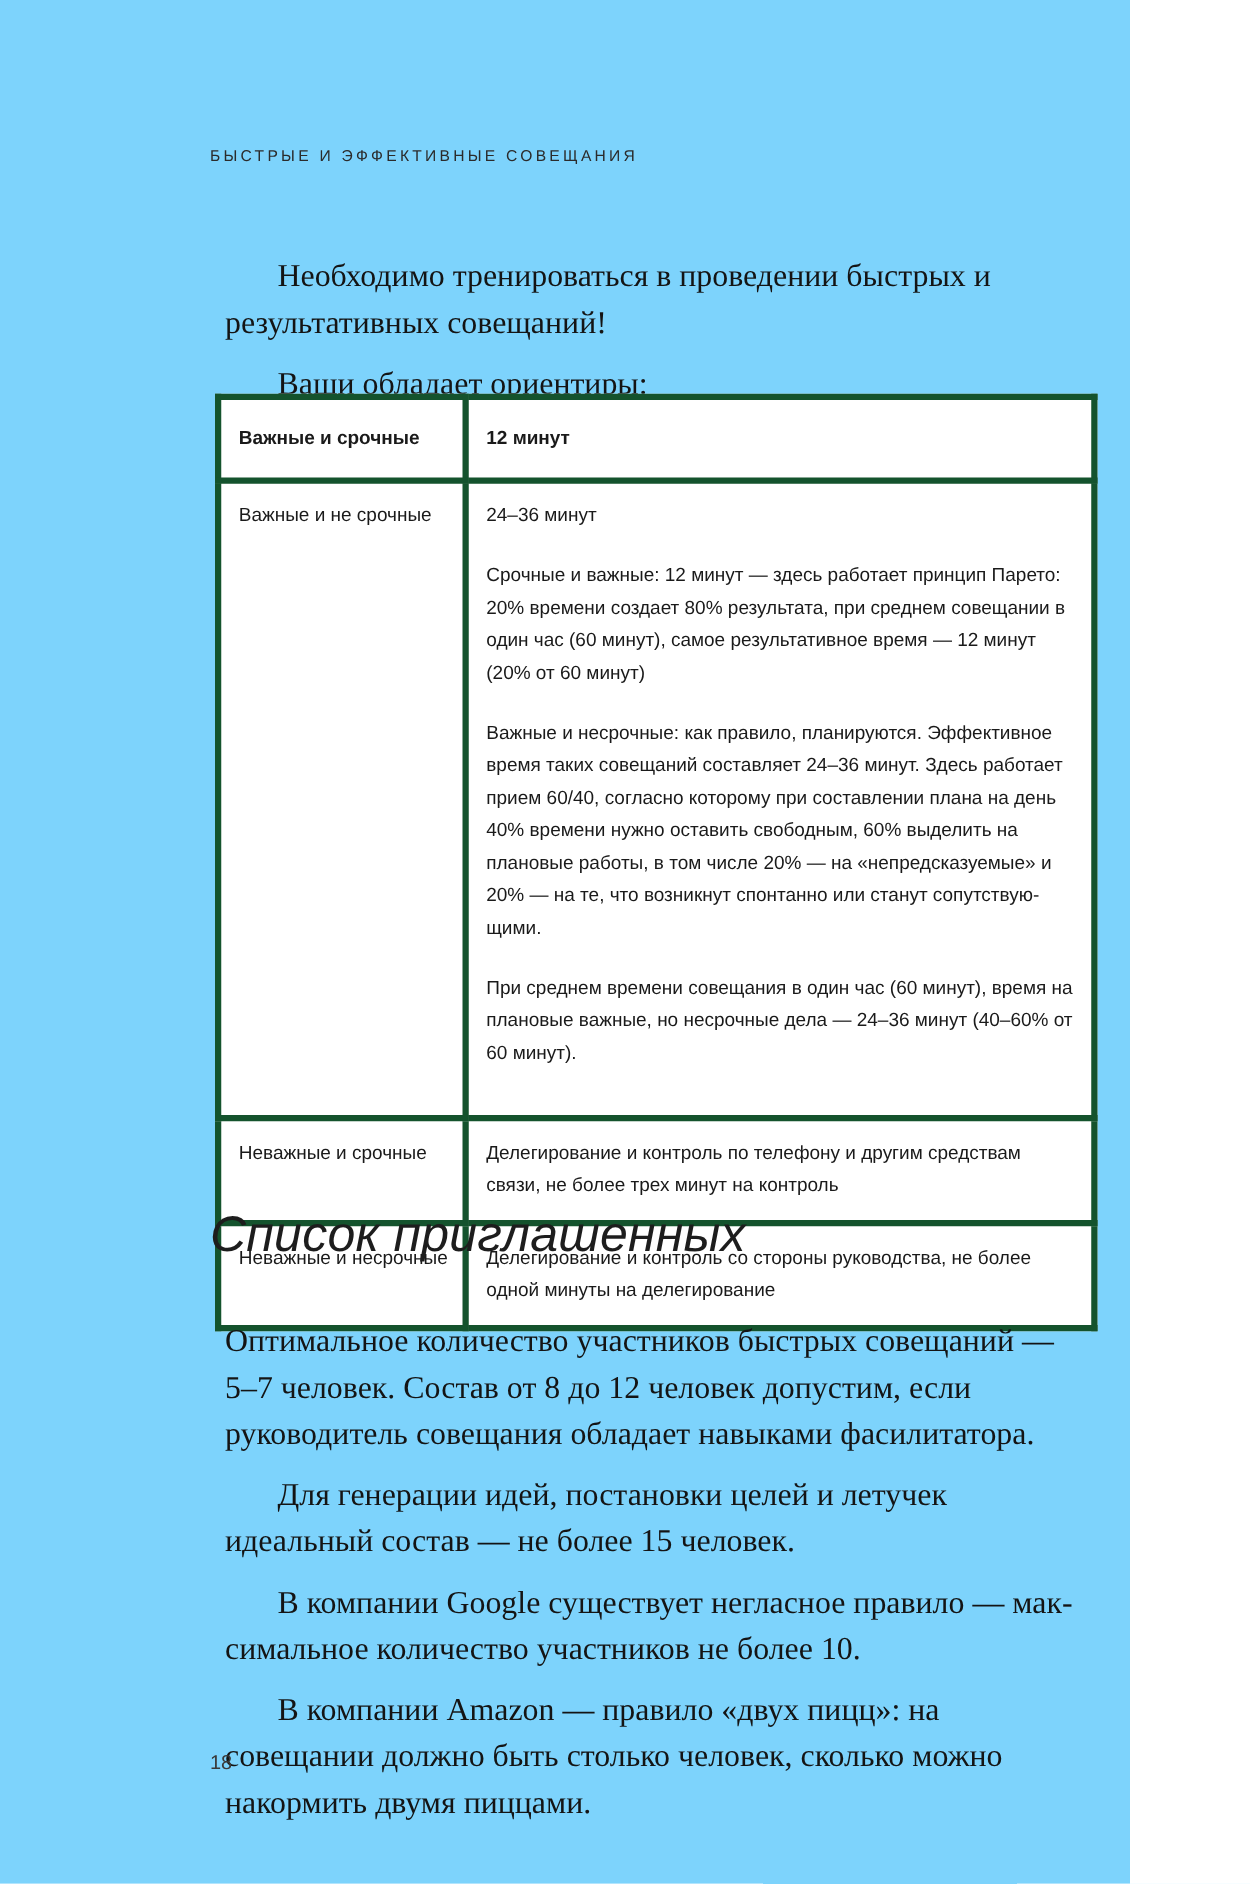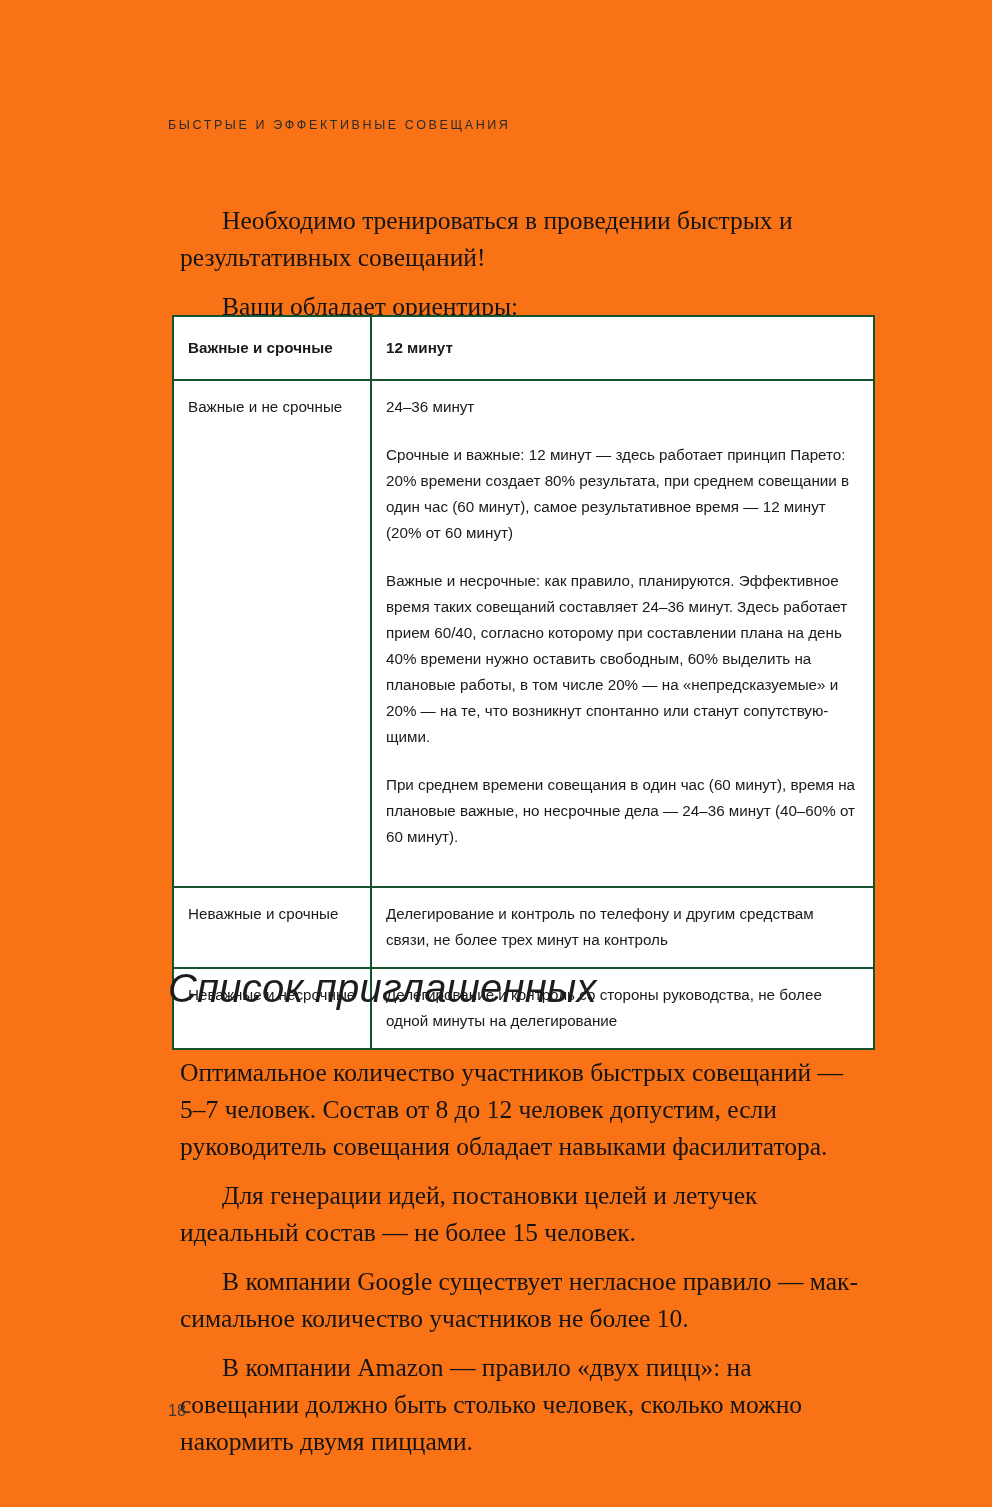--- a/index.html
+++ b/index.html
@@ -2,23 +2,23 @@
 <html lang="ru"><head>
 <meta charset="utf-8">
 <style>
   html, body {
     margin: 0;
     padding: 0;
     background: #ffffff;
   }
   .page {
     position: relative;
-    width: 992px;
+    width: 904px;
     height: 1507px;
-    background: #f97316;
+    background: #7dd3fc;
     overflow: hidden;
     font-family: "Liberation Serif", serif;
     color: #111111;
   }
 
   
   .running-head {
     position: absolute;
     left: 168px;
     top: 118px;
@@ -57,21 +57,21 @@
     position: absolute;
     left: 172px;
     top: 315px;
     width: 701px;
     border-collapse: collapse;
     table-layout: fixed;
     font-family: "Liberation Sans", sans-serif;
     background: #ffffff;
   }
   .qtable td {
-    border: 2px solid #14532d;
+    border: 5px solid #14532d;
     vertical-align: top;
     padding: 13px 14px 14px 14px;
     font-size: 15.2px;
     line-height: 26px;
     color: #1a1a1a;
   }
   .qtable .col-a { width: 198px; }
   .qtable .col-b { width: 503px; }
 
   .qtable tr.header-row td {

